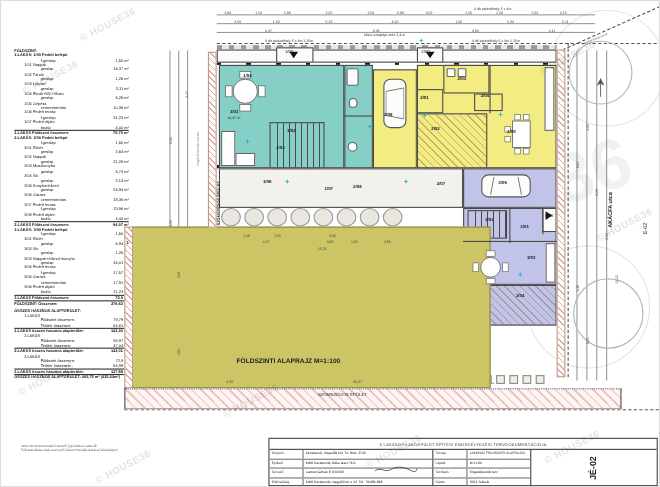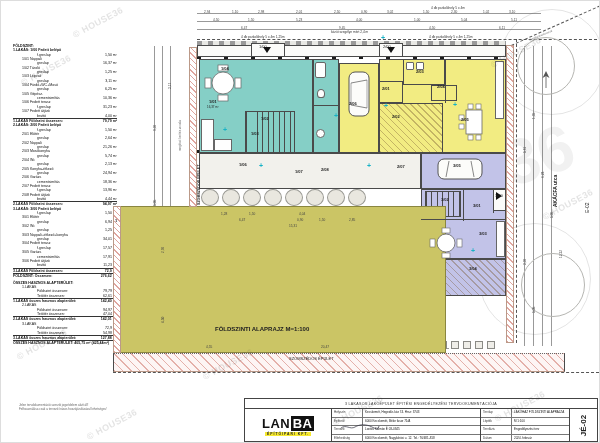--- a/index.html
+++ b/index.html
@@ -538,27 +538,20 @@
       <div class="cross" style="left: 383px; top: 102px; z-index: 9;">+</div>
       <div class="cross" style="left: 452px; top: 101px; z-index: 9;">+</div>
       <div class="cross" style="left: 470px; top: 247px; z-index: 9;">+</div>
       <div class="cross" style="left: 333px; top: 112px; z-index: 9;">+</div>
       <div class="cross" style="left: 380px; top: 34px; z-index: 9;">+</div>
     </div>
 
   <div id="titleblock">
     <div id="tb-head">3 LAKÁSOS LAKÓÉPÜLET ÉPÍTÉSI ENGEDÉLYEZÉSI TERVDOKUMENTÁCIÓJA</div>
     <div id="tb-body">
-      <div id="tb-logo">
-        <div id="logo-main">
-          <span>LAN</span>
-          <span id="logo-ba">BA</span>
-        </div>
-        <div id="logo-sub">ÉPÍTŐIPARI KFT.</div>
-      </div>
       <div id="tb-left" class="tb-table">
           <div class="tb-row">
             <div class="tb-label">Helyszín</div>
             <div class="tb-value">Kecskemét, Hegedűs köz 74.  Hrsz: 3743</div>
           </div>
           <div class="tb-row">
             <div class="tb-label">Építtető</div>
             <div class="tb-value">6000 Kecskemét, Béke fasor 71/A</div>
           </div>
           <div class="tb-row">

